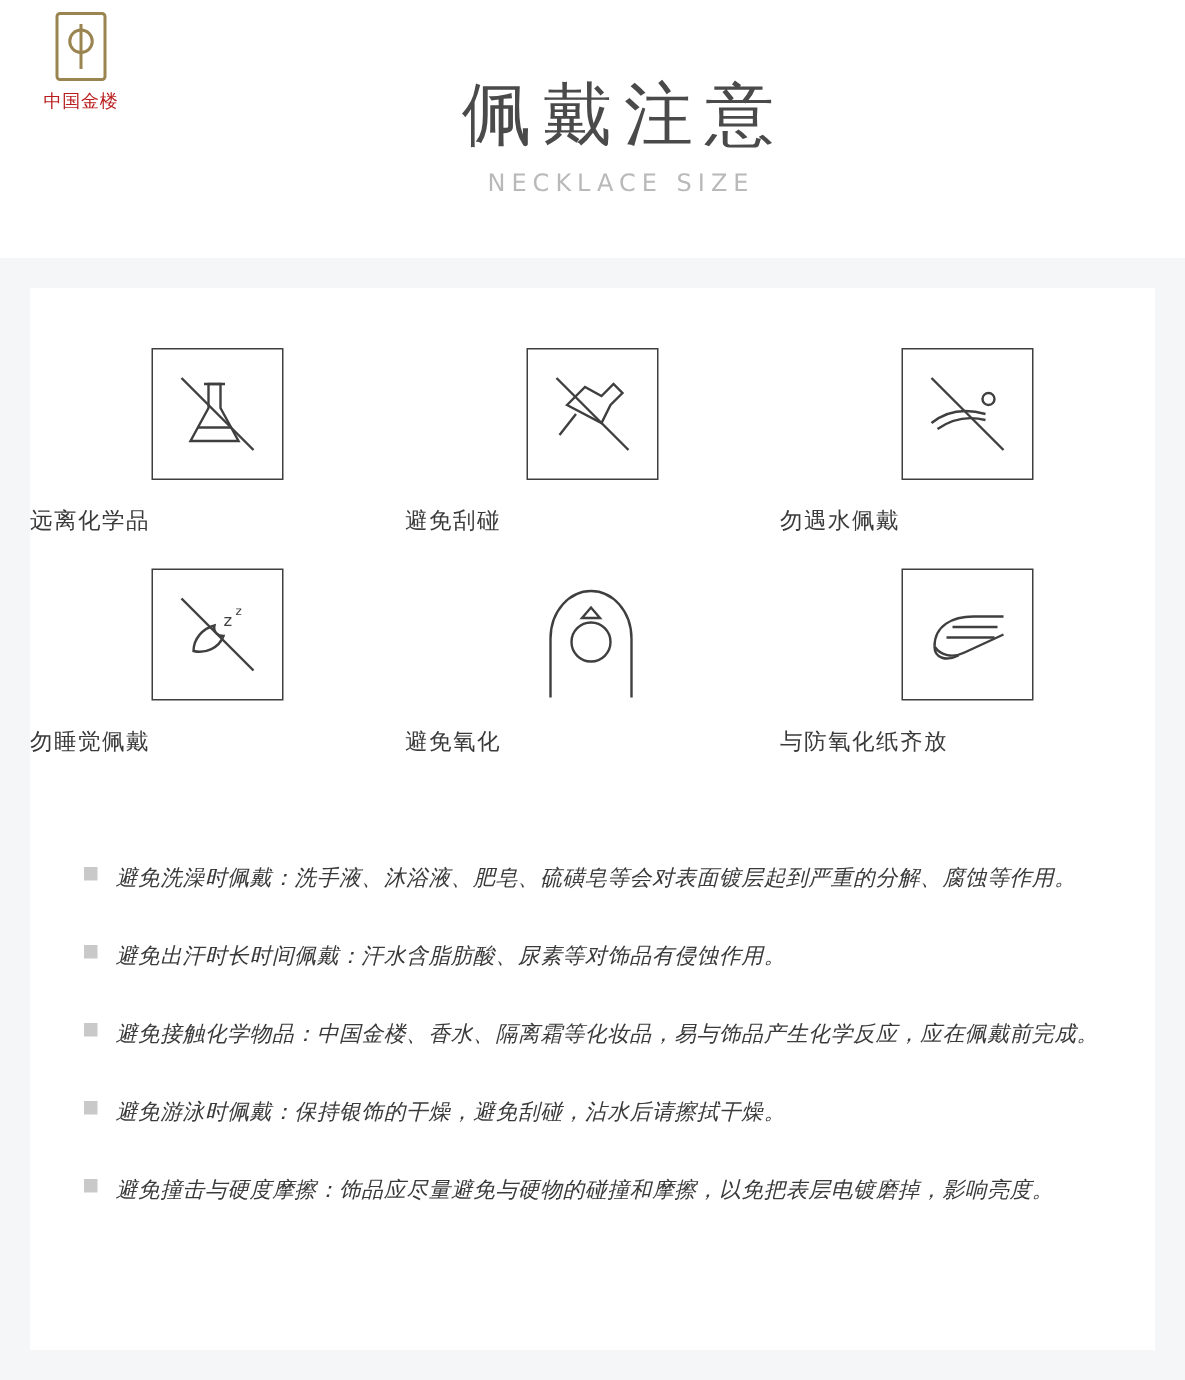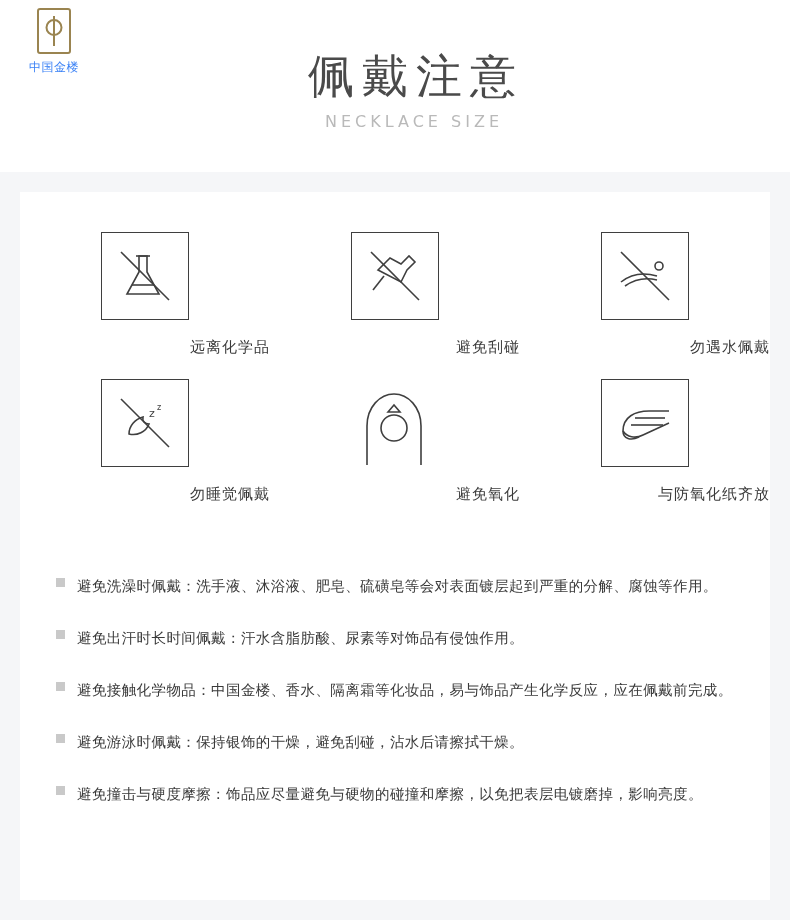--- a/index.html
+++ b/index.html
@@ -51,21 +51,21 @@
     left: 50%;
     top: 6px;
     transform: translateX(-50%);
     width: 2px;
     height: 30px;
     background: #9a8450;
   }
   .brand-name {
     margin-top: 5px;
     font-size: 12px;
-    color: #3b82f6;
+    color: #b91c1c;
     letter-spacing: 0.5px;
   }
 
   
   .title-block {
     position: absolute;
     top: 48px;
     left: 17px;
     width: 790px;
     text-align: center;
@@ -109,21 +109,21 @@
   .icon-grid {
     position: absolute;
     top: 40px;
     left: 0;
     width: 750px;
     display: flex;
     flex-wrap: wrap;
   }
   .icon-cell {
     width: 33.333%;
-    text-align: right;
+    text-align: left;
     margin-bottom: 22px;
   }
   .icon-box {
     width: 88px;
     height: 88px;
     margin: 0 auto;
     border: 1px solid #3f3f3f;
     box-sizing: border-box;
     position: relative;
   }
@@ -141,20 +141,21 @@
     letter-spacing: 1px;
     color: #3a3a3a;
   }
 
   
   .notes {
     position: absolute;
     top: 380px;
     left: 36px;
     width: 690px;
+    font-style: italic;
   }
   .note {
     display: flex;
     align-items: flex-start;
     margin-bottom: 24px;
   }
   .note-bullet {
     width: 9px;
     height: 9px;
     background: #c9c9c9;

